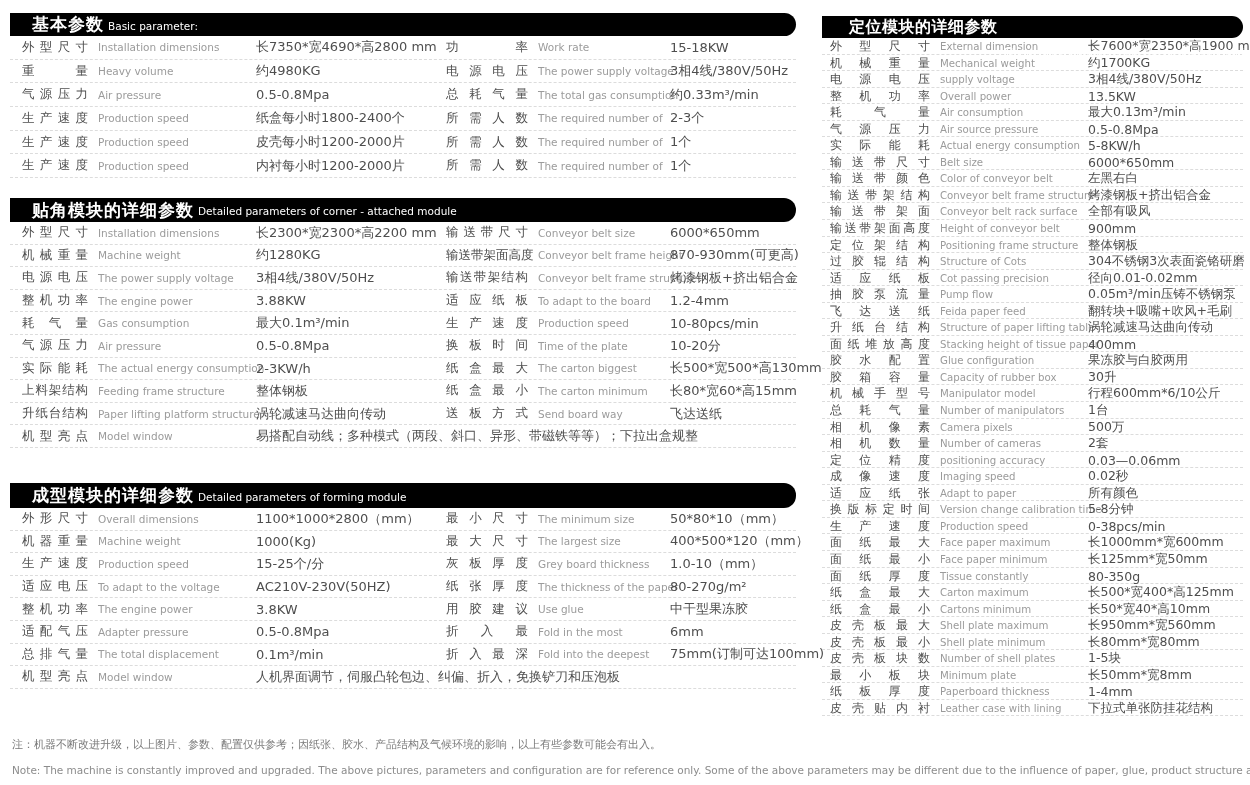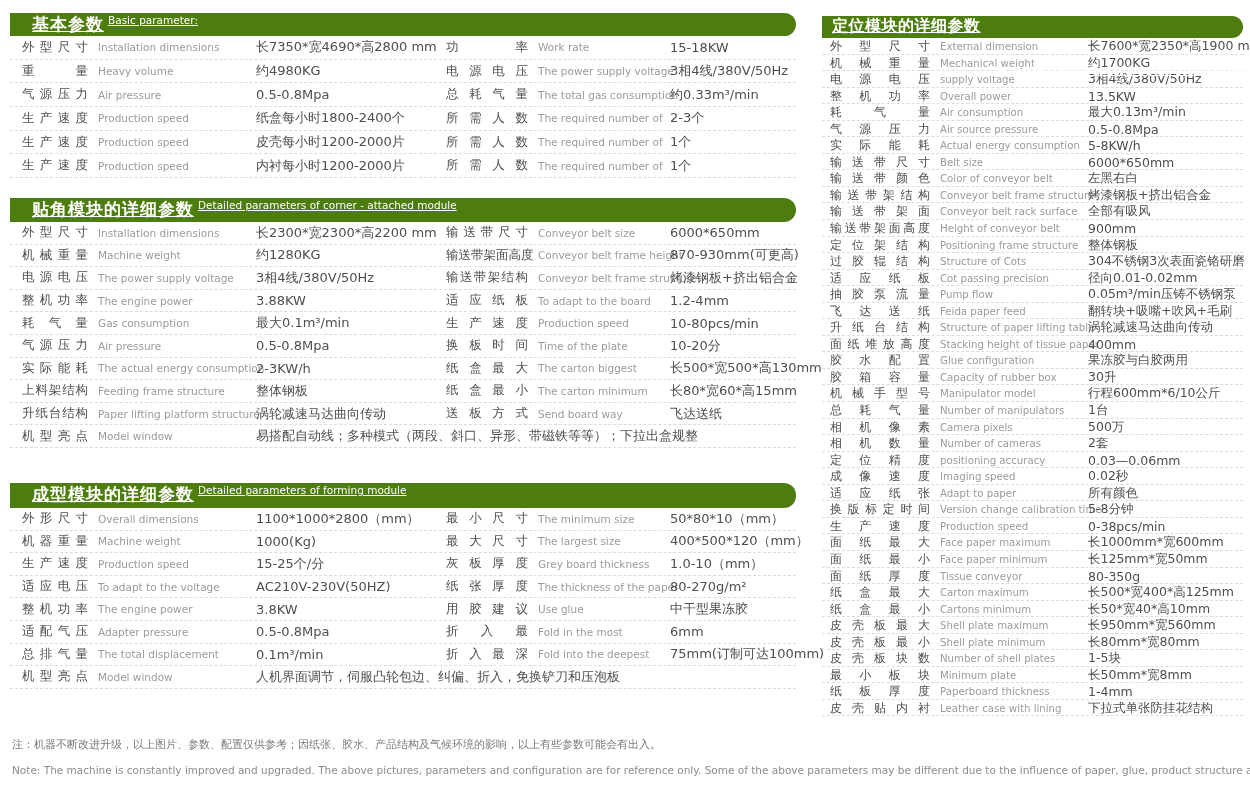--- a/index.html
+++ b/index.html
@@ -4,24 +4,24 @@
 <style>
   html,body{margin:0;padding:0;}
   body{
     width:1250px;height:785px;position:relative;overflow:hidden;
     background:#ffffff;
     font-family:"DejaVu Sans","Liberation Sans",sans-serif;
     -webkit-font-smoothing:antialiased;
   }
   .section{position:absolute;}
   .bar{
-    background:#4d7c0f;color:#ffffff;
+    background:#000000;color:#ffffff;
     border-radius:0 12px 12px 0;
-    display:flex;
-    padding-left:22px;box-sizing:border-box;text-decoration:underline;
+    display:flex;align-items:center;
+    padding-left:22px;box-sizing:border-box;
   }
   .bar-zh{font-size:17px;font-weight:bold;letter-spacing:1px;white-space:nowrap;}
   .bar-en{font-size:10.5px;margin-left:4px;white-space:nowrap;position:relative;top:1px;}
   
   .row6{
     display:grid;
     grid-template-columns:76px 158px 190px 92px 132px 1fr;
     align-items:center;
     border-bottom:1px dashed #dcdcdc;
     box-sizing:border-box;
@@ -58,21 +58,21 @@
   .rowR .zh{font-size:12px;}
   .rowR .en{font-size:10.2px;}
   .rowR .val{font-size:12.5px;}
   #sec-basic{left:10px;top:13px;width:786px;}
   #sec-basic .bar{height:23px;}
   #sec-corner{left:10px;top:198px;width:786px;}
   #sec-corner .bar{height:24px;}
   #sec-forming{left:10px;top:483px;width:786px;}
   #sec-forming .bar{height:25px;}
   #sec-positioning{left:822px;top:16px;width:421px;}
-  #sec-positioning .bar{height:22px;border-radius:0 11px 11px 0;padding-left:10px;}
+  #sec-positioning .bar{height:22px;border-radius:0 11px 11px 0;padding-left:27px;}
   #sec-positioning .bar-zh{font-size:16px;letter-spacing:0.5px;}
   #sec-positioning .bar-en{font-size:10px;margin-left:7px;margin-top:48px;}
   #notes{position:absolute;left:12px;top:737px;width:1230px;}
   .note-zh{font-size:11px;color:#7a7a7a;white-space:nowrap;margin-bottom:12px;}
   .note-en{font-size:10.5px;color:#8c8c8c;white-space:nowrap;}
 </style>
 </head>
 <body>
 
 <div class="section" id="sec-basic">
@@ -449,21 +449,21 @@
         <span class="en">Face paper maximum</span>
         <span class="val">长1000mm*宽600mm</span>
       </div>
       <div class="rowR">
         <span class="zh">面纸最小</span>
         <span class="en">Face paper minimum</span>
         <span class="val">长125mm*宽50mm</span>
       </div>
       <div class="rowR">
         <span class="zh">面纸厚度</span>
-        <span class="en">Tissue conveyor</span>
+        <span class="en">Tissue constantly</span>
         <span class="val">80-350g</span>
       </div>
       <div class="rowR">
         <span class="zh">纸盒最大</span>
         <span class="en">Carton maximum</span>
         <span class="val">长500*宽400*高125mm</span>
       </div>
       <div class="rowR">
         <span class="zh">纸盒最小</span>
         <span class="en">Cartons minimum</span>

